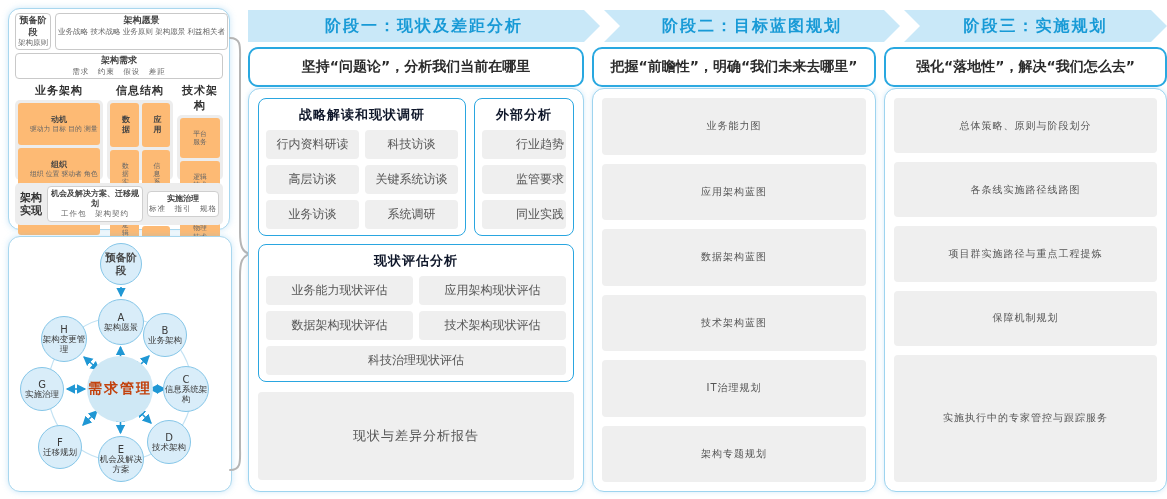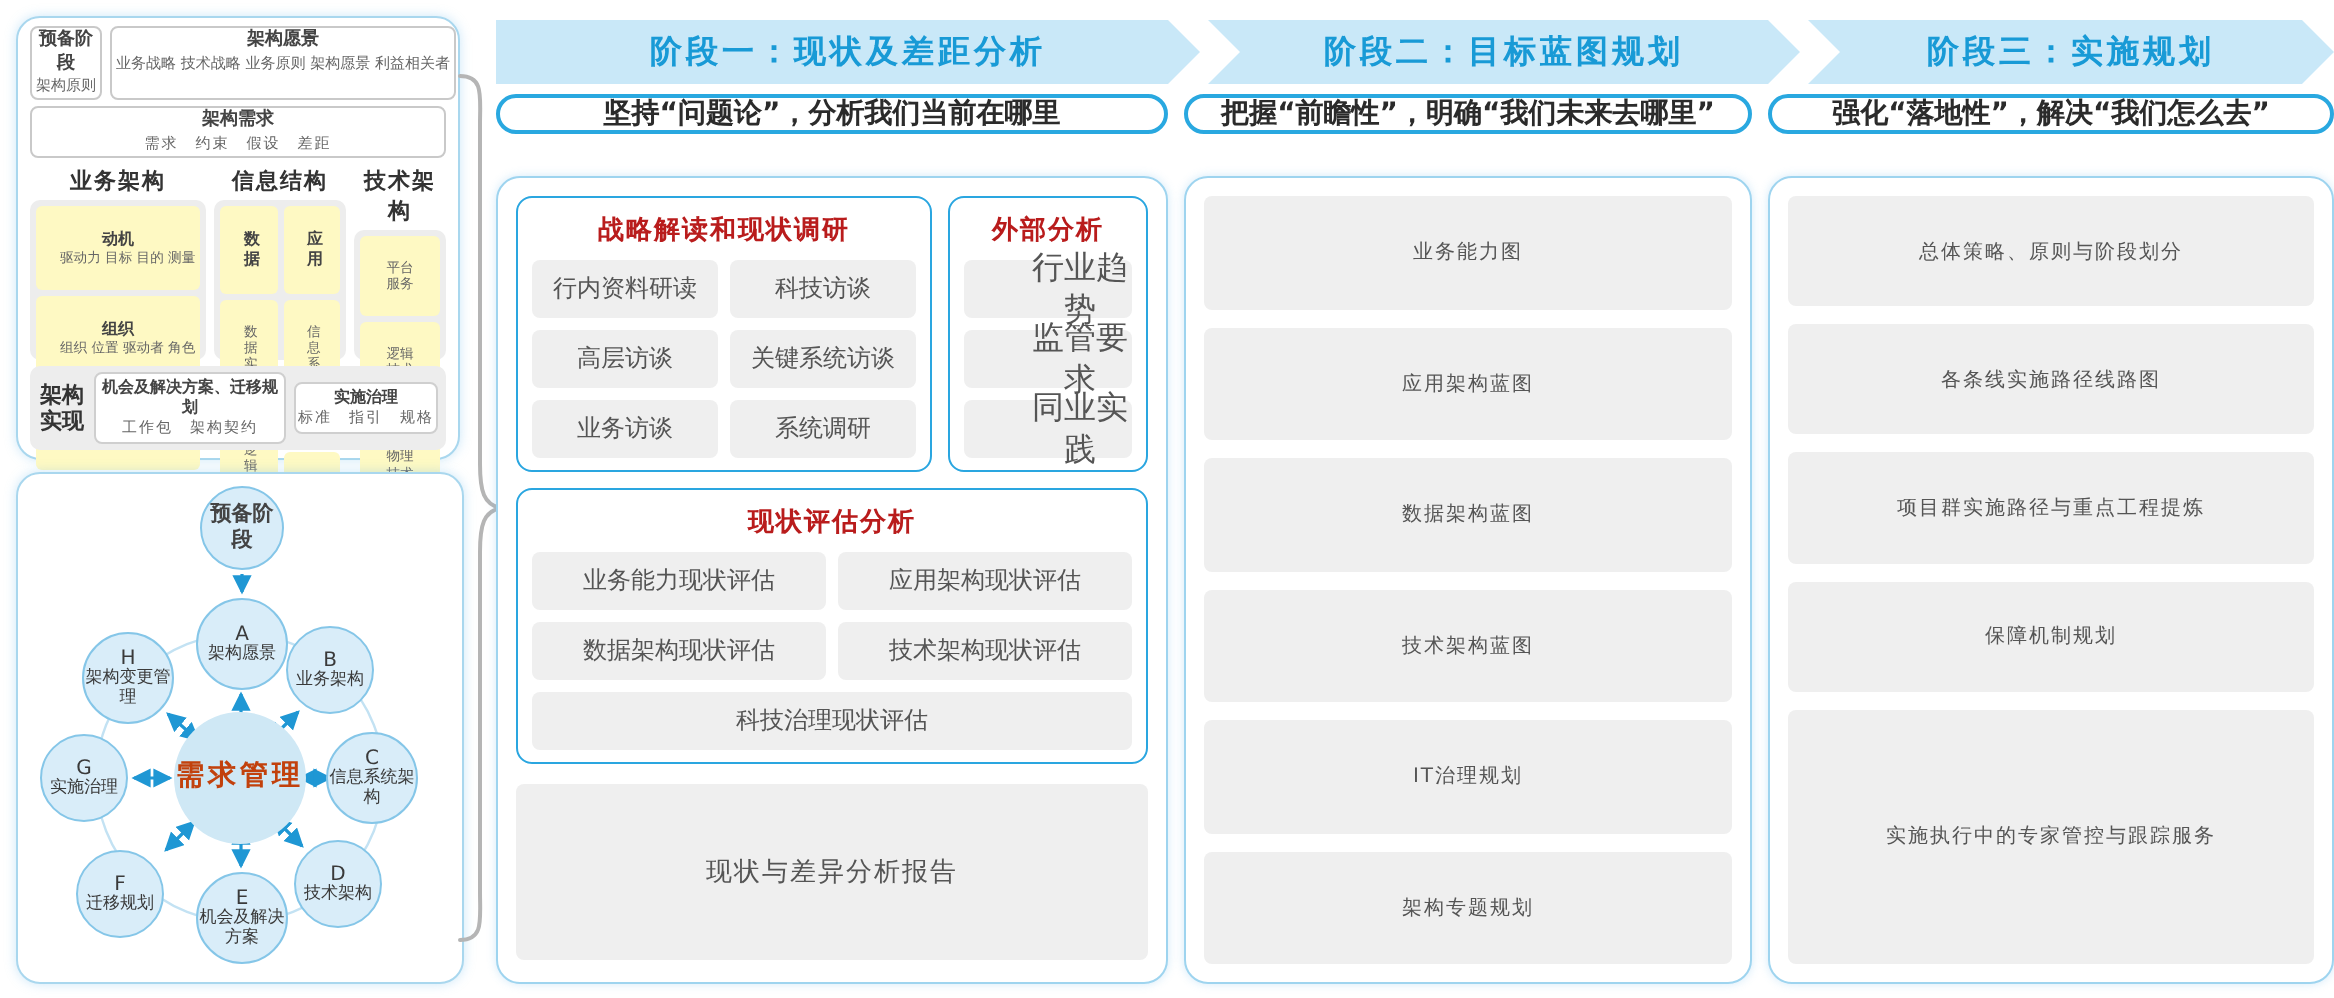--- a/index.html
+++ b/index.html
@@ -22,21 +22,21 @@
   .req{width:100%;}
   .req .s{letter-spacing:1px;}
 
   .arch-cols{flex:1;display:flex;gap:4px;min-height:0;}
   .acol{display:flex;flex-direction:column;min-width:0;}
   .acol .hd{font-size:11px;font-weight:bold;text-align:center;color:#333;letter-spacing:1px;margin:1px 0 2px;}
   .ggroup{flex:1;background:#ededed;border-radius:5px;padding:3px;display:flex;flex-direction:column;gap:3px;box-sizing:border-box;min-height:0;}
   .acol.biz{width:88px;}
   .acol.info{flex:1;}
   .acol.tech{width:46px;}
-  .mini{background:#fef9c3;border-radius:3px;padding:12px;text-align:center;}
+  .mini{background:#fdba74;border-radius:3px;padding:12px;text-align:center;}
   .mini .t{font-size:8px;font-weight:bold;color:#444;line-height:1.25;}
   .mini .s{font-size:6.8px;color:#666;line-height:1.2;white-space:nowrap;}
   .info-grid{flex:1;display:flex;gap:3px;}
   .subcol{flex:1;display:flex;flex-direction:column;gap:3px;min-width:0;}
   .subcol .mini{flex:1;display:flex;flex-direction:column;justify-content:center;}
   .subcol .mini.hdr{flex:.6;}
   .subcol .mini .s{white-space:normal;}
   .tech-group .mini{flex:1;display:flex;align-items:center;justify-content:center;}
   .tech-group .mini .s{white-space:normal;}
 
@@ -63,43 +63,43 @@
 
   
   .band{position:absolute;top:10px;height:32px;background:#c9e8f8;display:flex;align-items:center;justify-content:center;
         font-size:16px;font-weight:bold;color:#189ad6;letter-spacing:2px;}
   .band.flat{clip-path:polygon(0 0,calc(100% - 16px) 0,100% 50%,calc(100% - 16px) 100%,0 100%);}
   .band.notch{clip-path:polygon(0 0,calc(100% - 16px) 0,100% 50%,calc(100% - 16px) 100%,0 100%,16px 50%);}
   #band1{left:248px;width:352px;}
   #band2{left:604px;width:296px;}
   #band3{left:904px;width:263px;}
 
-  .subtitle{position:absolute;top:47px;height:20px;background:#fff;border:2px solid #29a8e0;border-radius:10px;
+  .subtitle{position:absolute;top:47px;height:40px;background:#fff;border:2px solid #29a8e0;border-radius:10px;
             display:flex;align-items:center;justify-content:center;font-size:14px;font-weight:bold;color:#2b2b2b;
             box-sizing:border-box;}
   #sub1{left:248px;width:336px;}
   #sub2{left:592px;width:284px;}
   #sub3{left:884px;width:283px;}
 
   .container{position:absolute;top:88px;height:404px;background:#fff;border:1px solid #9ed4ef;border-radius:12px;
              box-shadow:0 0 5px rgba(110,185,235,.3);box-sizing:border-box;padding:9px;}
   #cont1{left:248px;width:336px;}
   #cont2{left:592px;width:284px;display:flex;flex-direction:column;gap:9px;}
   #cont3{left:884px;width:283px;display:flex;flex-direction:column;gap:9px;}
 
   .bluebox{border:1.5px solid #2aa6e0;border-radius:8px;padding:6px 7px;box-sizing:border-box;background:#fff;}
-  .bluebox .bt{font-size:13px;font-weight:bold;color:#b91c1c;text-align:center;margin:1px 0 6px;letter-spacing:1px;}
+  .bluebox .bt{font-size:13px;font-weight:bold;color:#0f172a;text-align:center;margin:1px 0 6px;letter-spacing:1px;}
   .cell{background:#efefef;border-radius:4px;color:#555;text-align:center;display:flex;align-items:center;justify-content:center;}
   .p1-toprow{display:flex;gap:8px;}
   .survey{width:208px;}
   .survey .grid{display:grid;grid-template-columns:1fr 1fr;gap:6px;}
   .survey .cell{height:29px;font-size:12px;}
   .external{flex:1;}
   .external .col{display:flex;flex-direction:column;gap:6px;}
-  .external .cell{height:29px;font-size:16px;padding-left:32px;}
+  .external .cell{height:29px;font-size:12px;padding-left:32px;}
   .assess{margin-top:8px;}
   .assess .grid{display:grid;grid-template-columns:1fr 1fr;gap:6px;}
   .assess .cell{height:29px;font-size:12px;}
   .assess .wide{margin-top:6px;height:29px;font-size:12px;}
   .report{margin-top:10px;height:88px;font-size:13px;letter-spacing:1px;}
 
   .stackcell{flex:1;font-size:10px;letter-spacing:1px;}
   .stackcell.tall{flex:2.3;}
 </style>
 </head>

